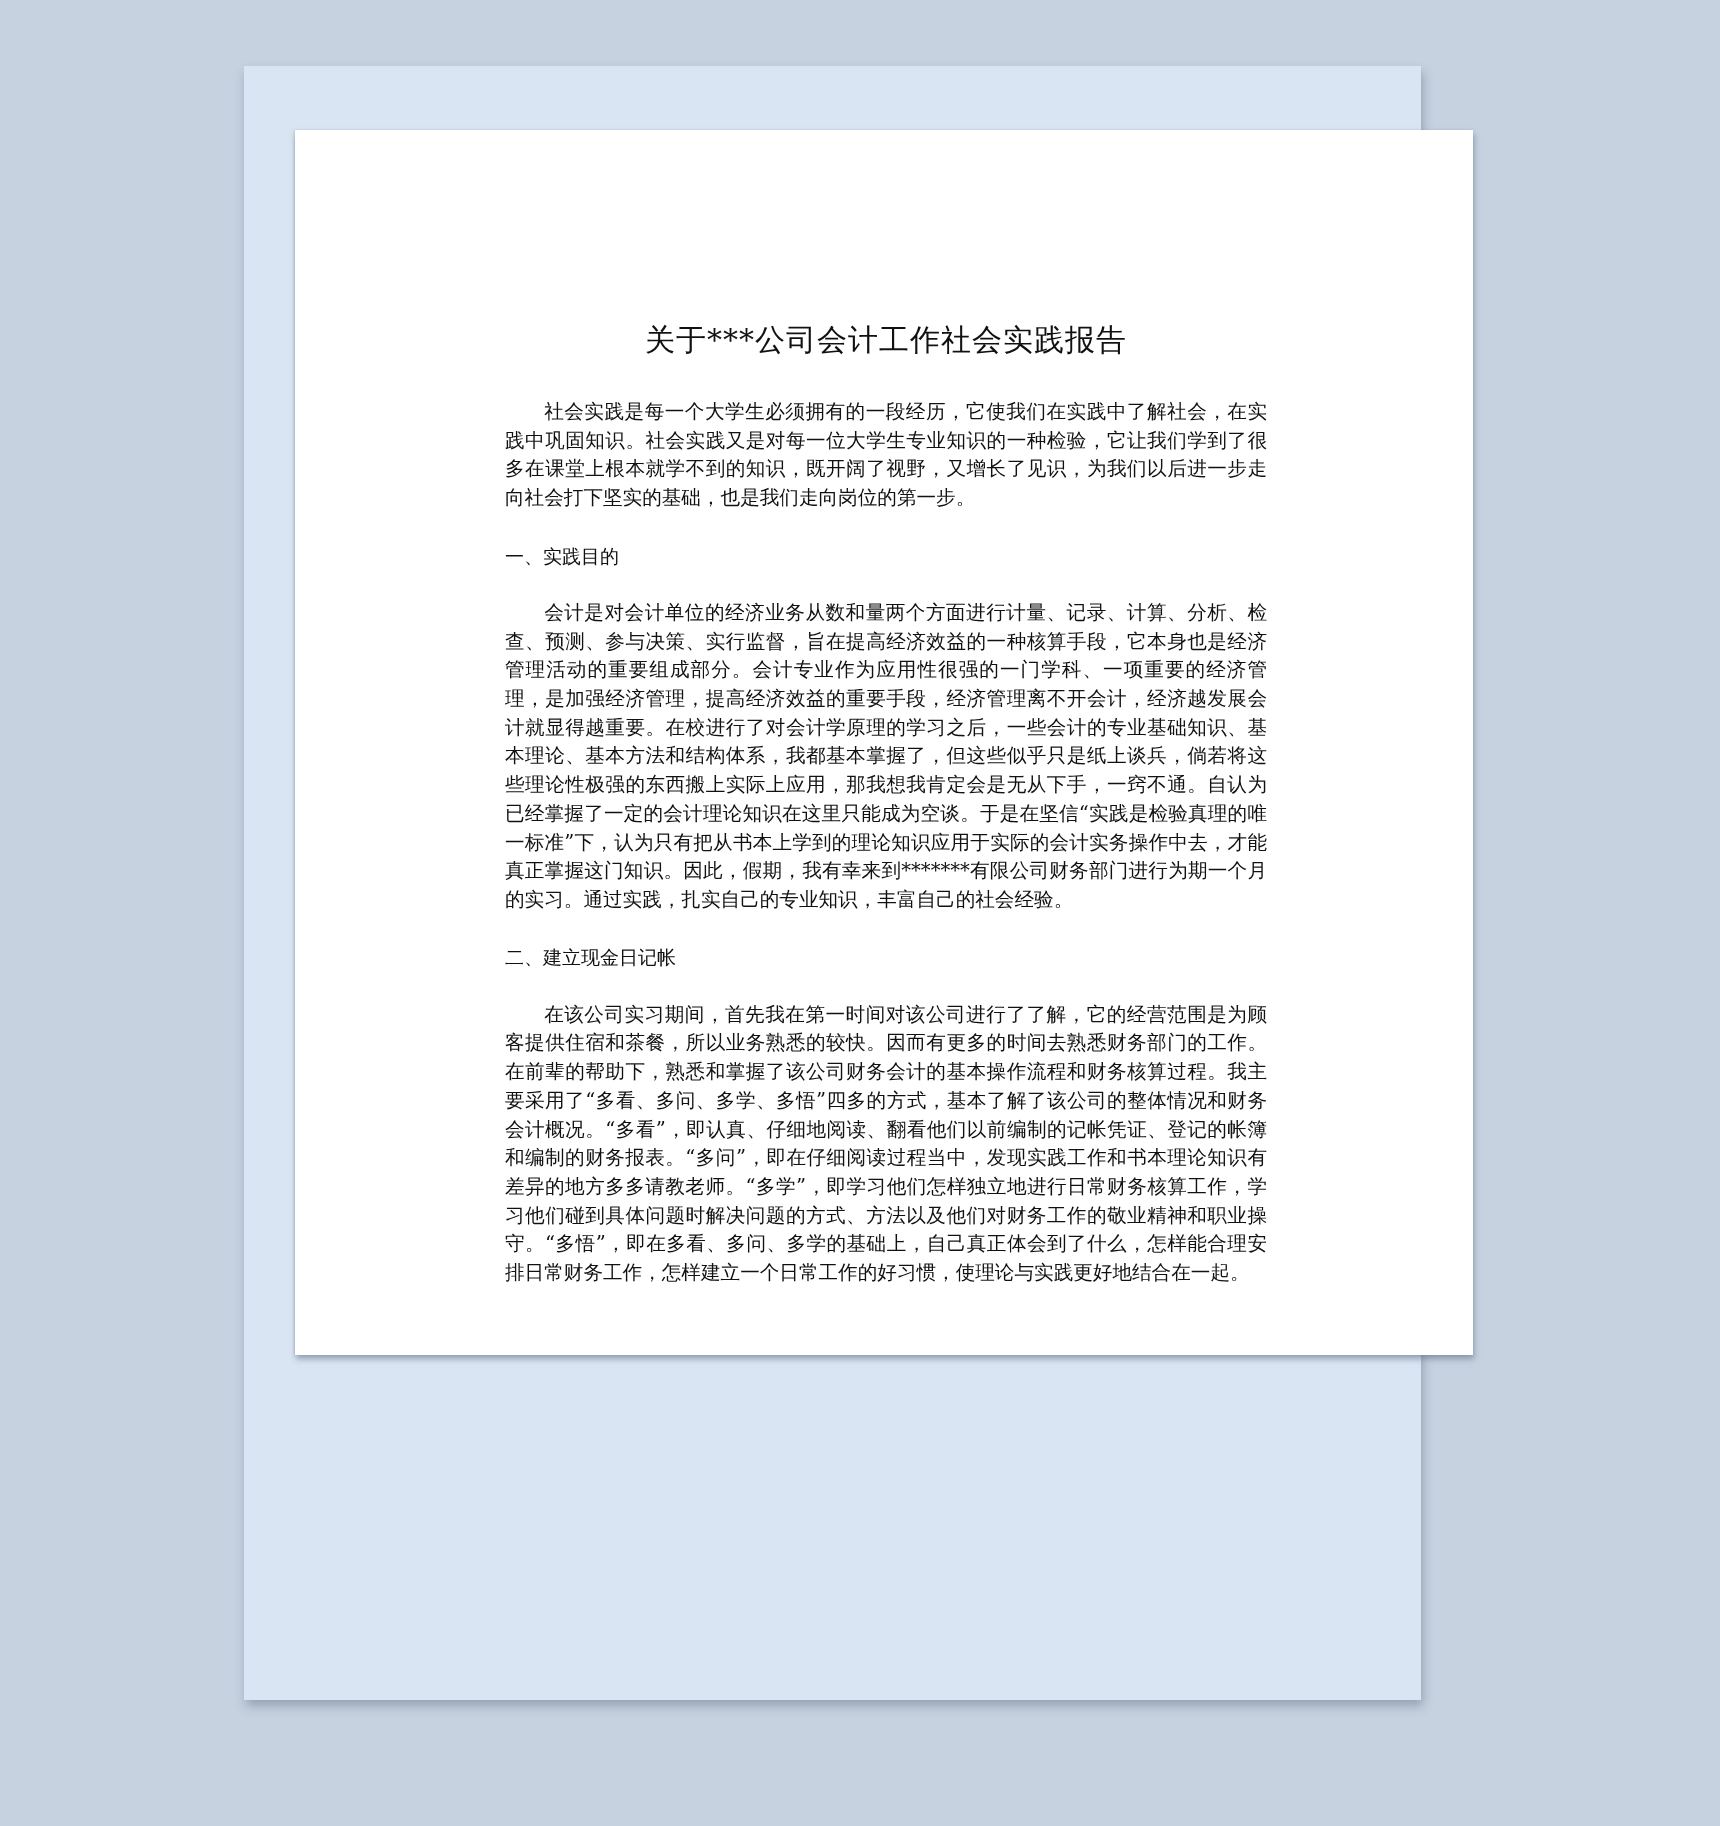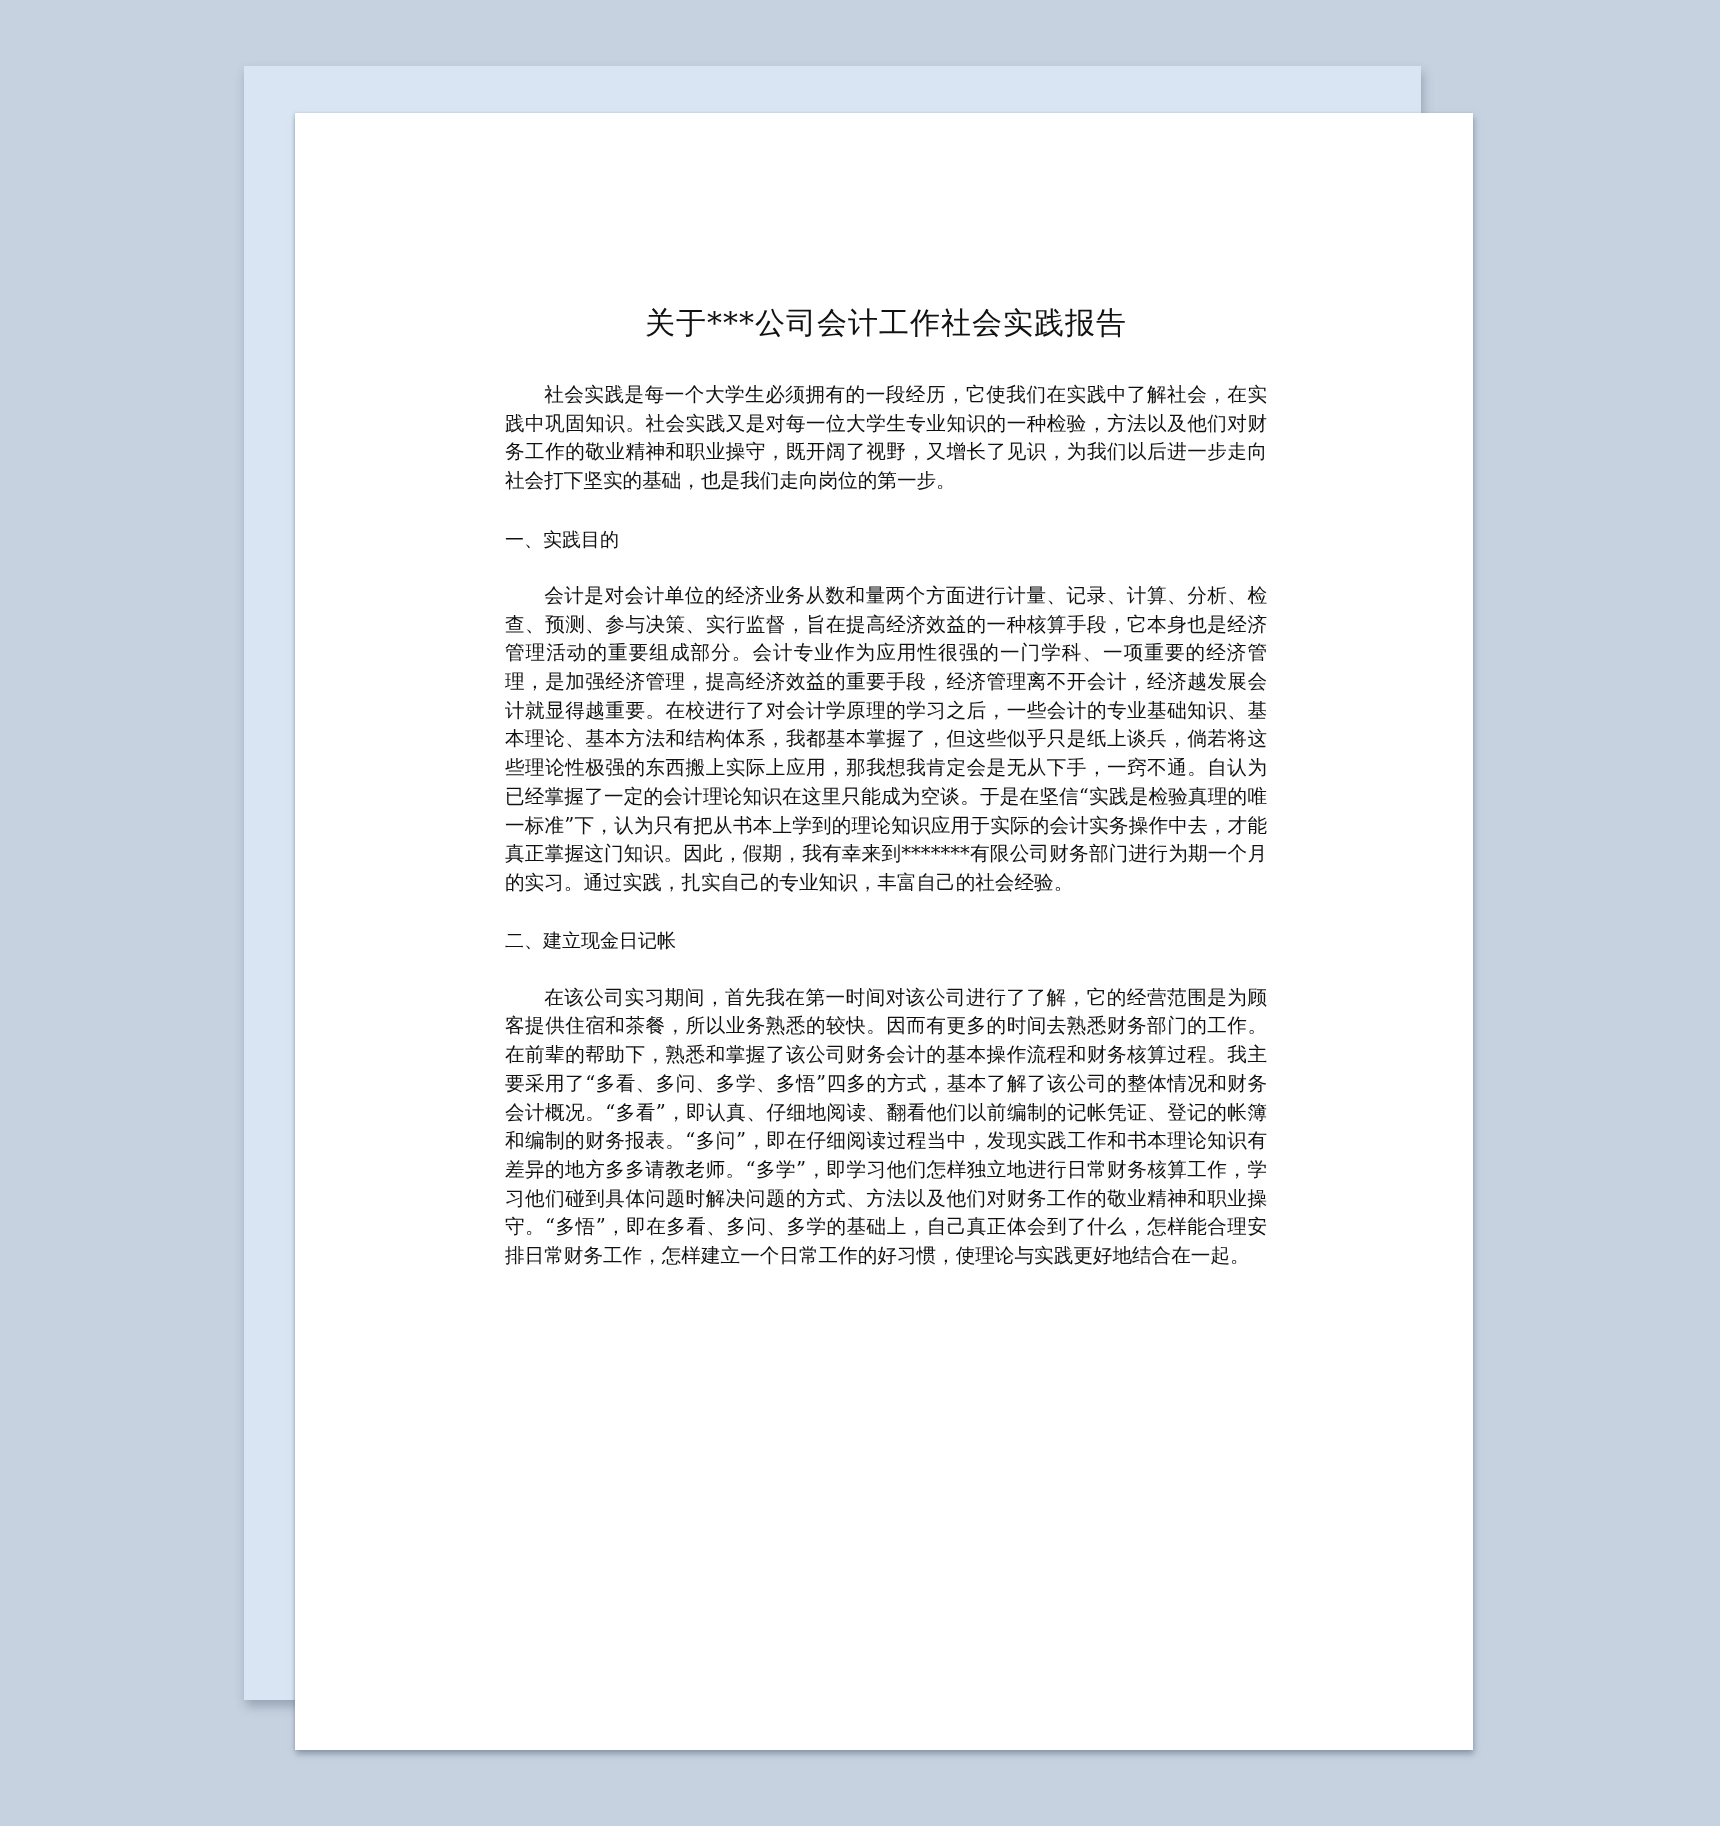--- a/index.html
+++ b/index.html
@@ -9,22 +9,22 @@
     position: relative; overflow: hidden;
     font-family: "DejaVu Serif", "Liberation Serif", serif;
   }
   .back-page {
     position: absolute; left: 244px; top: 66px;
     width: 1177px; height: 1634px;
     background: #dae5f3;
     box-shadow: 2px 6px 10px rgba(90,105,125,0.45);
   }
   .front-page {
-    position: absolute; left: 295px; top: 113px;
-    width: 1178px; height: 1637px;
+    position: absolute; left: 295px; top: 130px;
+    width: 1178px; height: 1225px;
     background: #ffffff;
     box-shadow: 1px 4px 6px rgba(90,105,125,0.55), -1px 0 2px rgba(120,135,155,0.25);
   }
   .doc {
     position: absolute; left: 210px; top: 190px;
     width: 762px;
     color: #111;
   }
   .title {
     text-align: center;
@@ -51,21 +51,21 @@
 </style>
 </head>
 <body>
 
 <div class="back-page"></div>
 
 <div class="front-page">
   <div class="doc">
     <h1 class="title">关于***公司会计工作社会实践报告</h1>
 
-    <p class="para">社会实践是每一个大学生必须拥有的一段经历，它使我们在实践中了解社会，在实践中巩固知识。社会实践又是对每一位大学生专业知识的一种检验，方法以及他们对财务工作的敬业精神和职业操守，既开阔了视野，又增长了见识，为我们以后进一步走向社会打下坚实的基础，也是我们走向岗位的第一步。</p>
+    <p class="para">社会实践是每一个大学生必须拥有的一段经历，它使我们在实践中了解社会，在实践中巩固知识。社会实践又是对每一位大学生专业知识的一种检验，它让我们学到了很多在课堂上根本就学不到的知识，既开阔了视野，又增长了见识，为我们以后进一步走向社会打下坚实的基础，也是我们走向岗位的第一步。</p>
 
     <h2 class="section-heading">一、实践目的</h2>
     <p class="para">会计是对会计单位的经济业务从数和量两个方面进行计量、记录、计算、分析、检查、预测、参与决策、实行监督，旨在提高经济效益的一种核算手段，它本身也是经济管理活动的重要组成部分。会计专业作为应用性很强的一门学科、一项重要的经济管理，是加强经济管理，提高经济效益的重要手段，经济管理离不开会计，经济越发展会计就显得越重要。在校进行了对会计学原理的学习之后，一些会计的专业基础知识、基本理论、基本方法和结构体系，我都基本掌握了，但这些似乎只是纸上谈兵，倘若将这些理论性极强的东西搬上实际上应用，那我想我肯定会是无从下手，一窍不通。自认为已经掌握了一定的会计理论知识在这里只能成为空谈。于是在坚信“实践是检验真理的唯一标准”下，认为只有把从书本上学到的理论知识应用于实际的会计实务操作中去，才能真正掌握这门知识。因此，假期，我有幸来到*******有限公司财务部门进行为期一个月的实习。通过实践，扎实自己的专业知识，丰富自己的社会经验。</p>
 
     <h2 class="section-heading">二、建立现金日记帐</h2>
     <p class="para tight">在该公司实习期间，首先我在第一时间对该公司进行了了解，它的经营范围是为顾客提供住宿和茶餐，所以业务熟悉的较快。因而有更多的时间去熟悉财务部门的工作。在前辈的帮助下，熟悉和掌握了该公司财务会计的基本操作流程和财务核算过程。我主要采用了“多看、多问、多学、多悟”四多的方式，基本了解了该公司的整体情况和财务会计概况。“多看”，即认真、仔细地阅读、翻看他们以前编制的记帐凭证、登记的帐簿和编制的财务报表。“多问”，即在仔细阅读过程当中，发现实践工作和书本理论知识有差异的地方多多请教老师。“多学”，即学习他们怎样独立地进行日常财务核算工作，学习他们碰到具体问题时解决问题的方式、方法以及他们对财务工作的敬业精神和职业操守。“多悟”，即在多看、多问、多学的基础上，自己真正体会到了什么，怎样能合理安排日常财务工作，怎样建立一个日常工作的好习惯，使理论与实践更好地结合在一起。</p>
   </div>
 </div>
 
 </body></html>

